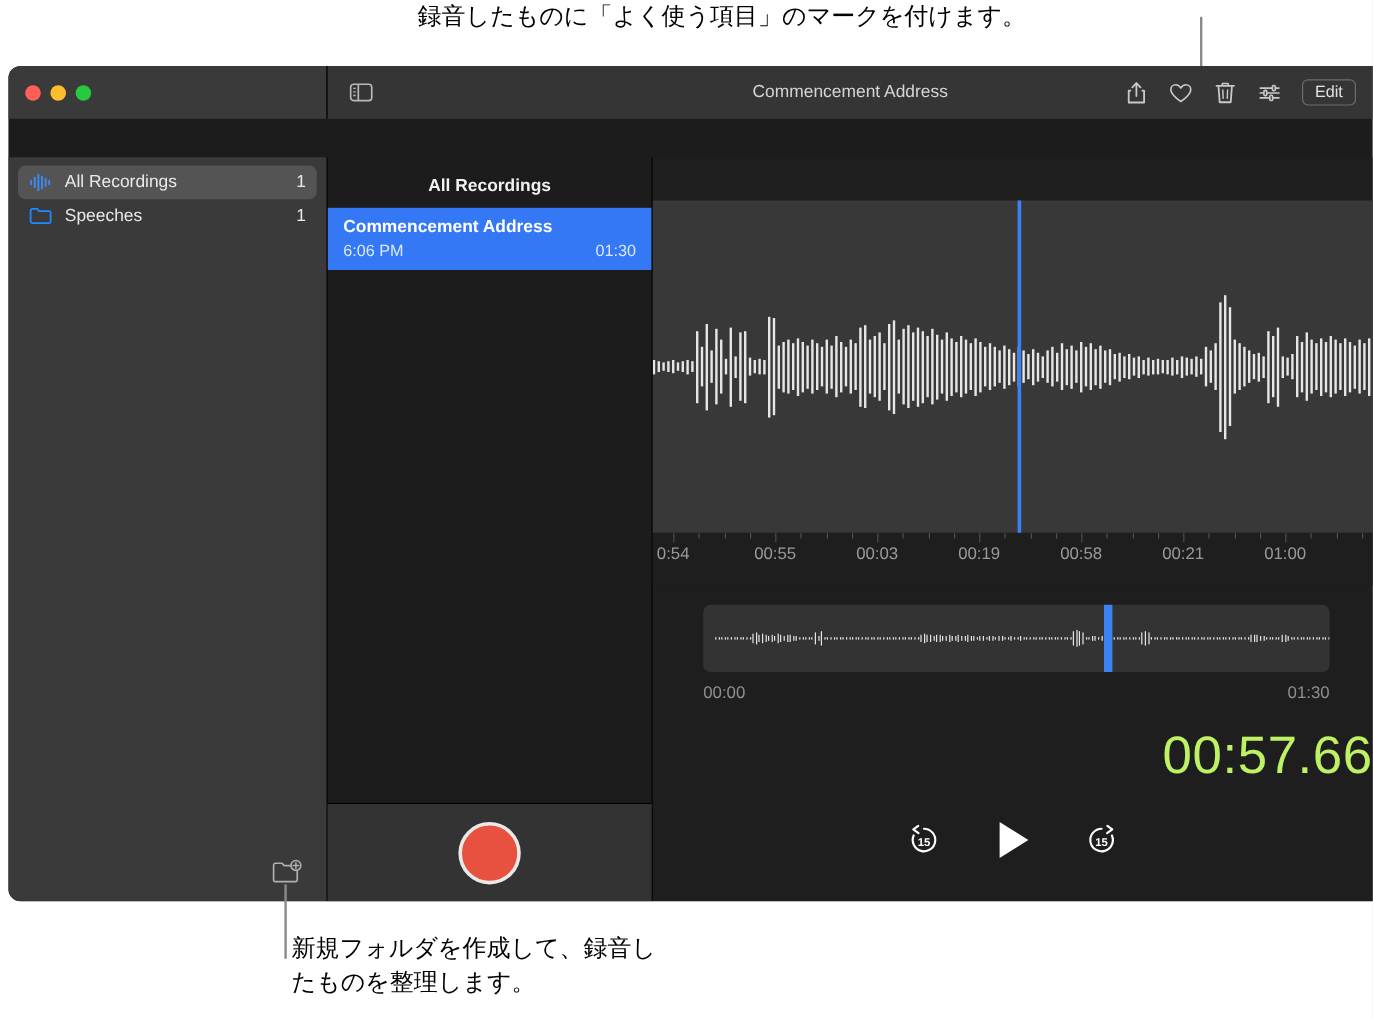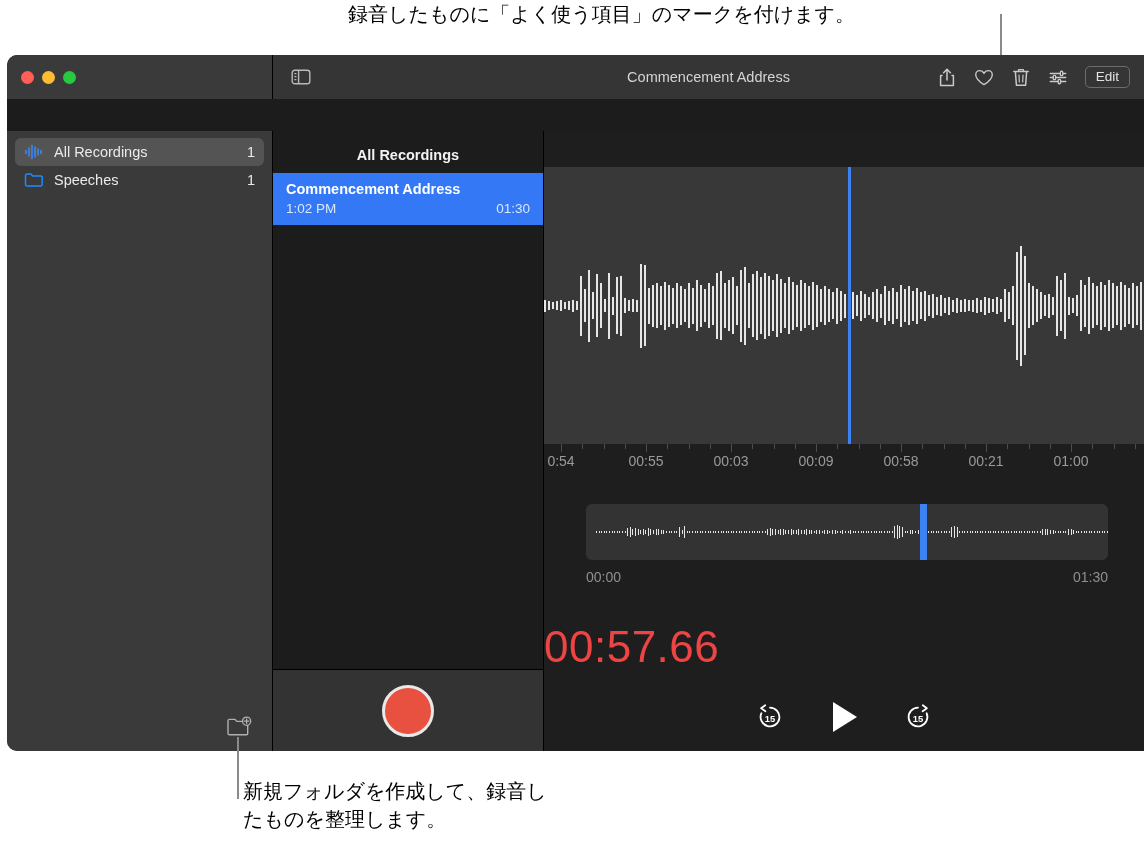--- a/index.html
+++ b/index.html
@@ -363,25 +363,25 @@
     z-index: 4;
   }
   #overview-labels {
     display: flex;
     justify-content: space-between;
     color: #8f8f8f;
     font-size: 14px;
     margin-top: 9px;
   }
   #big-time {
-    text-align: left;
-    color: #ef4444;
+    text-align: right;
+    color: #bef264;
     font-size: 44px;
     letter-spacing: 0.5px;
-    margin-top: 37px;
+    margin-top: 20px;
   }
   #transport {
     display: flex;
     align-items: center;
     justify-content: center;
     gap: 44px;
     margin-top: 28px;
   }
   .transport-icon { width: 28px; height: 28px; display: block; }
   #play-icon { width: 32px; height: 34px; }
@@ -477,21 +477,21 @@
     </div>
 
     <div id="list-column">
       <div id="list-header">All Recordings</div>
 
 
       <div id="recordings-list">
         <div class="rec-row">
           <div class="rec-title">Commencement Address</div>
           <div class="rec-meta">
-            <span>1:02 PM</span>
+            <span>6:06 PM</span>
             <span>01:30</span>
           </div>
         </div>
       </div>
 
       <div id="record-bar">
         <div id="record-button"></div>
       </div>
     </div>
 
@@ -663,21 +663,21 @@
           <div class="ruler-label" style="left: 102px;">00:55</div>
           <div class="tick minor" style="left: 123.25px;"></div>
           <div class="tick minor" style="left: 144.5px;"></div>
           <div class="tick minor" style="left: 165.75px;"></div>
           <div class="tick major" style="left: 187px;"></div>
           <div class="ruler-label" style="left: 187px;">00:03</div>
           <div class="tick minor" style="left: 208.25px;"></div>
           <div class="tick minor" style="left: 229.5px;"></div>
           <div class="tick minor" style="left: 250.75px;"></div>
           <div class="tick major" style="left: 272px;"></div>
-          <div class="ruler-label" style="left: 272px;">00:09</div>
+          <div class="ruler-label" style="left: 272px;">00:19</div>
           <div class="tick minor" style="left: 293.25px;"></div>
           <div class="tick minor" style="left: 314.5px;"></div>
           <div class="tick minor" style="left: 335.75px;"></div>
           <div class="tick major" style="left: 357px;"></div>
           <div class="ruler-label" style="left: 357px;">00:58</div>
           <div class="tick minor" style="left: 378.25px;"></div>
           <div class="tick minor" style="left: 399.5px;"></div>
           <div class="tick minor" style="left: 420.75px;"></div>
           <div class="tick major" style="left: 442px;"></div>
           <div class="ruler-label" style="left: 442px;">00:21</div>

